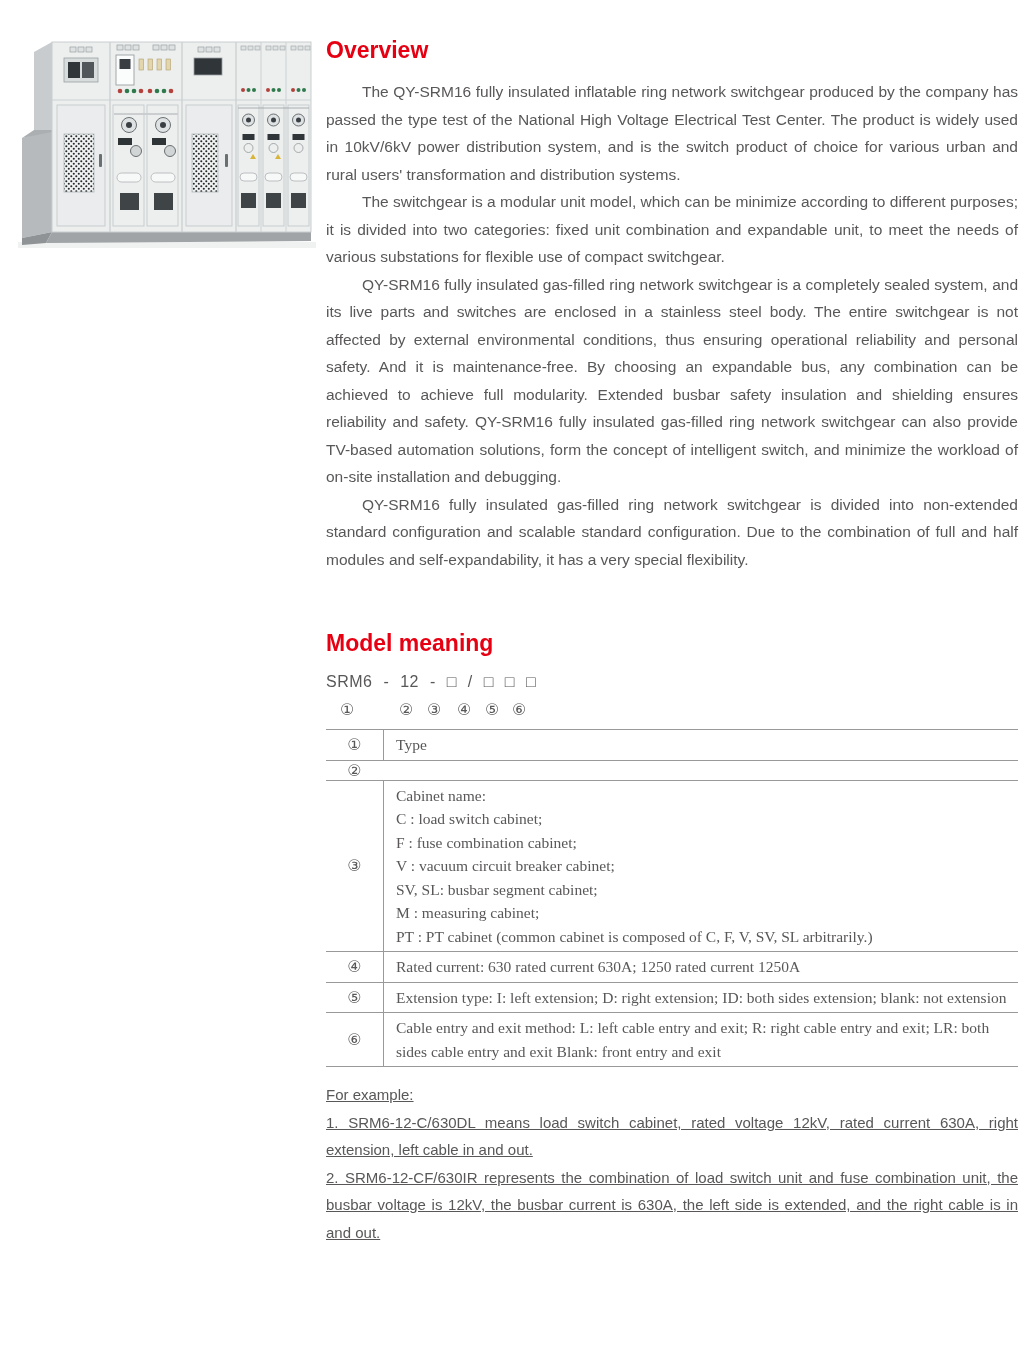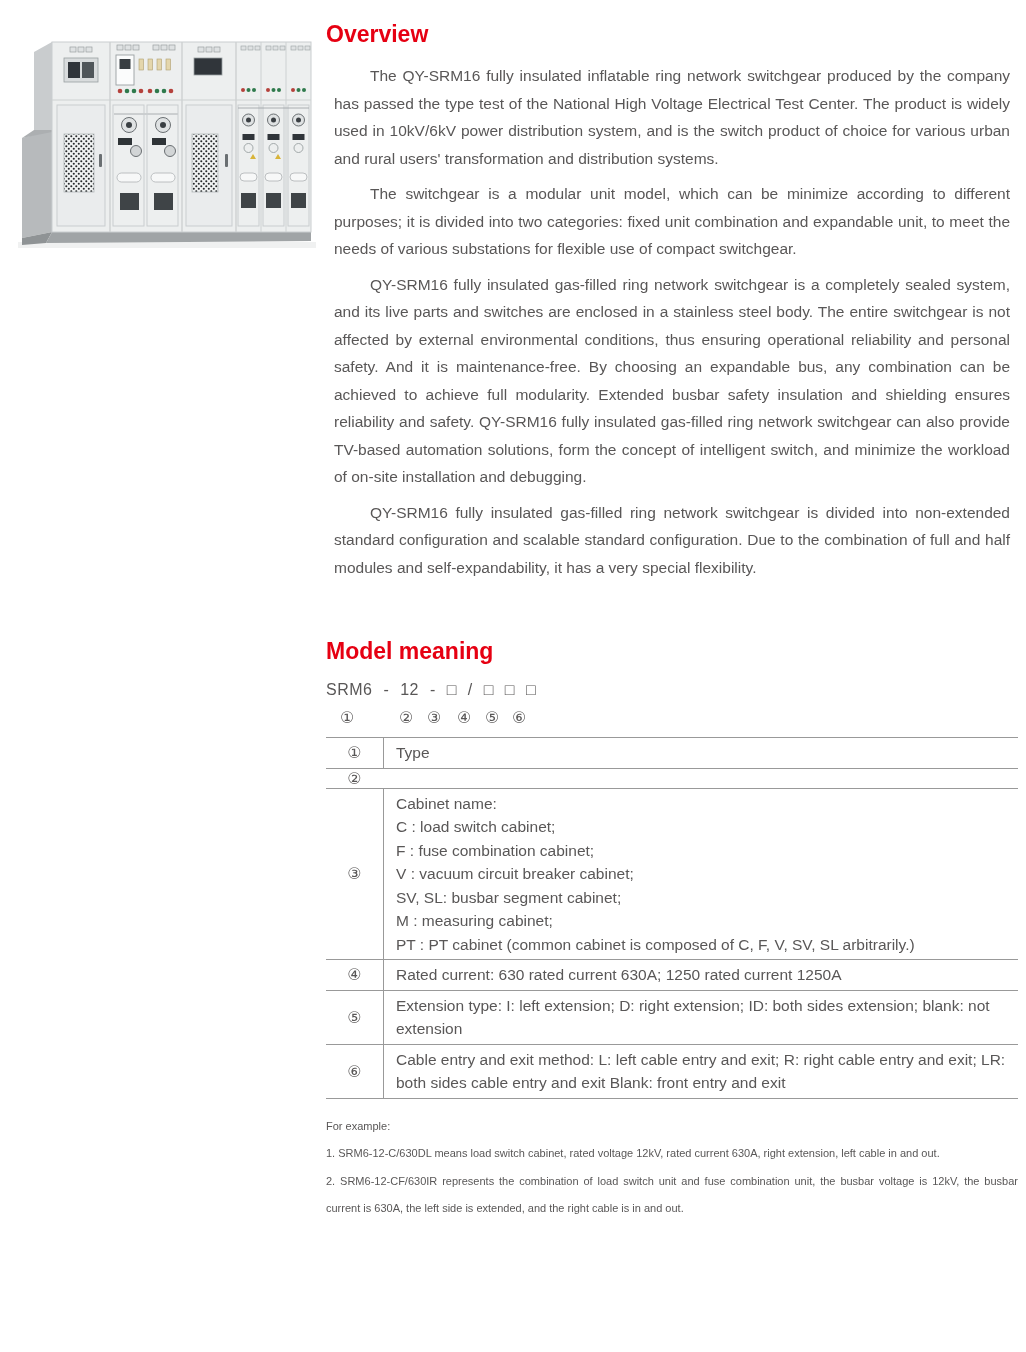--- a/index.html
+++ b/index.html
@@ -8,30 +8,30 @@
     background:#ffffff;
     font-family:"Liberation Sans","DejaVu Sans",sans-serif;
     color:#595757;
     position:relative;
     overflow:hidden;
   }
   .photo-wrap{
     position:absolute;left:10px;top:30px;width:310px;height:222px;
   }
   .content{
-    position:absolute;left:326px;top:20px;width:692px;
+    position:absolute;left:326px;top:36px;width:692px;
   }
   h1.sec-title{
     margin:0 0 14px 0;
     font-size:23px;line-height:28px;font-weight:bold;
     color:#e60012;
   }
   h1.model-title{margin-top:56px;}
   p.para{
-    margin:8px;
+    margin:0;
     font-size:15.5px;line-height:27.5px;
     text-align:justify;
     text-indent:36px;
   }
   .code-line{
     height:22px;
     font-size:16px;line-height:22px;
     word-spacing:6px;letter-spacing:0.5px;
     color:#595757;
   }
@@ -51,22 +51,23 @@
   .mrow{display:grid;grid-template-columns:57px 1fr;}
   .mrow + .mrow{border-top:1px solid #999;}
   .mcell-marker{
     display:flex;align-items:center;justify-content:center;
     font-size:16px;color:#595757;
   }
   .mcell-text{
     border-left:1px solid #999;
     padding:3px 4px 3px 12px;
     line-height:23.5px;
-  }
-  .examples{margin-top:14px;font-size:11px;line-height:27.5px;}
+    font-family:Liberation Serif, serif;
+  }
+  .examples{margin-top:14px;font-size:15px;line-height:27.5px;text-decoration:underline;}
   .examples p{margin:0;text-align:justify;}
 </style>
 </head>
 <body>
 
 <div class="photo-wrap">
   <svg width="310" height="222" viewBox="0 0 310 222" xmlns="http://www.w3.org/2000/svg">
     <defs>
       <pattern id="vt" width="5" height="5" patternUnits="userSpaceOnUse">
         <rect width="5" height="5" fill="#f1f3f3"></rect>

